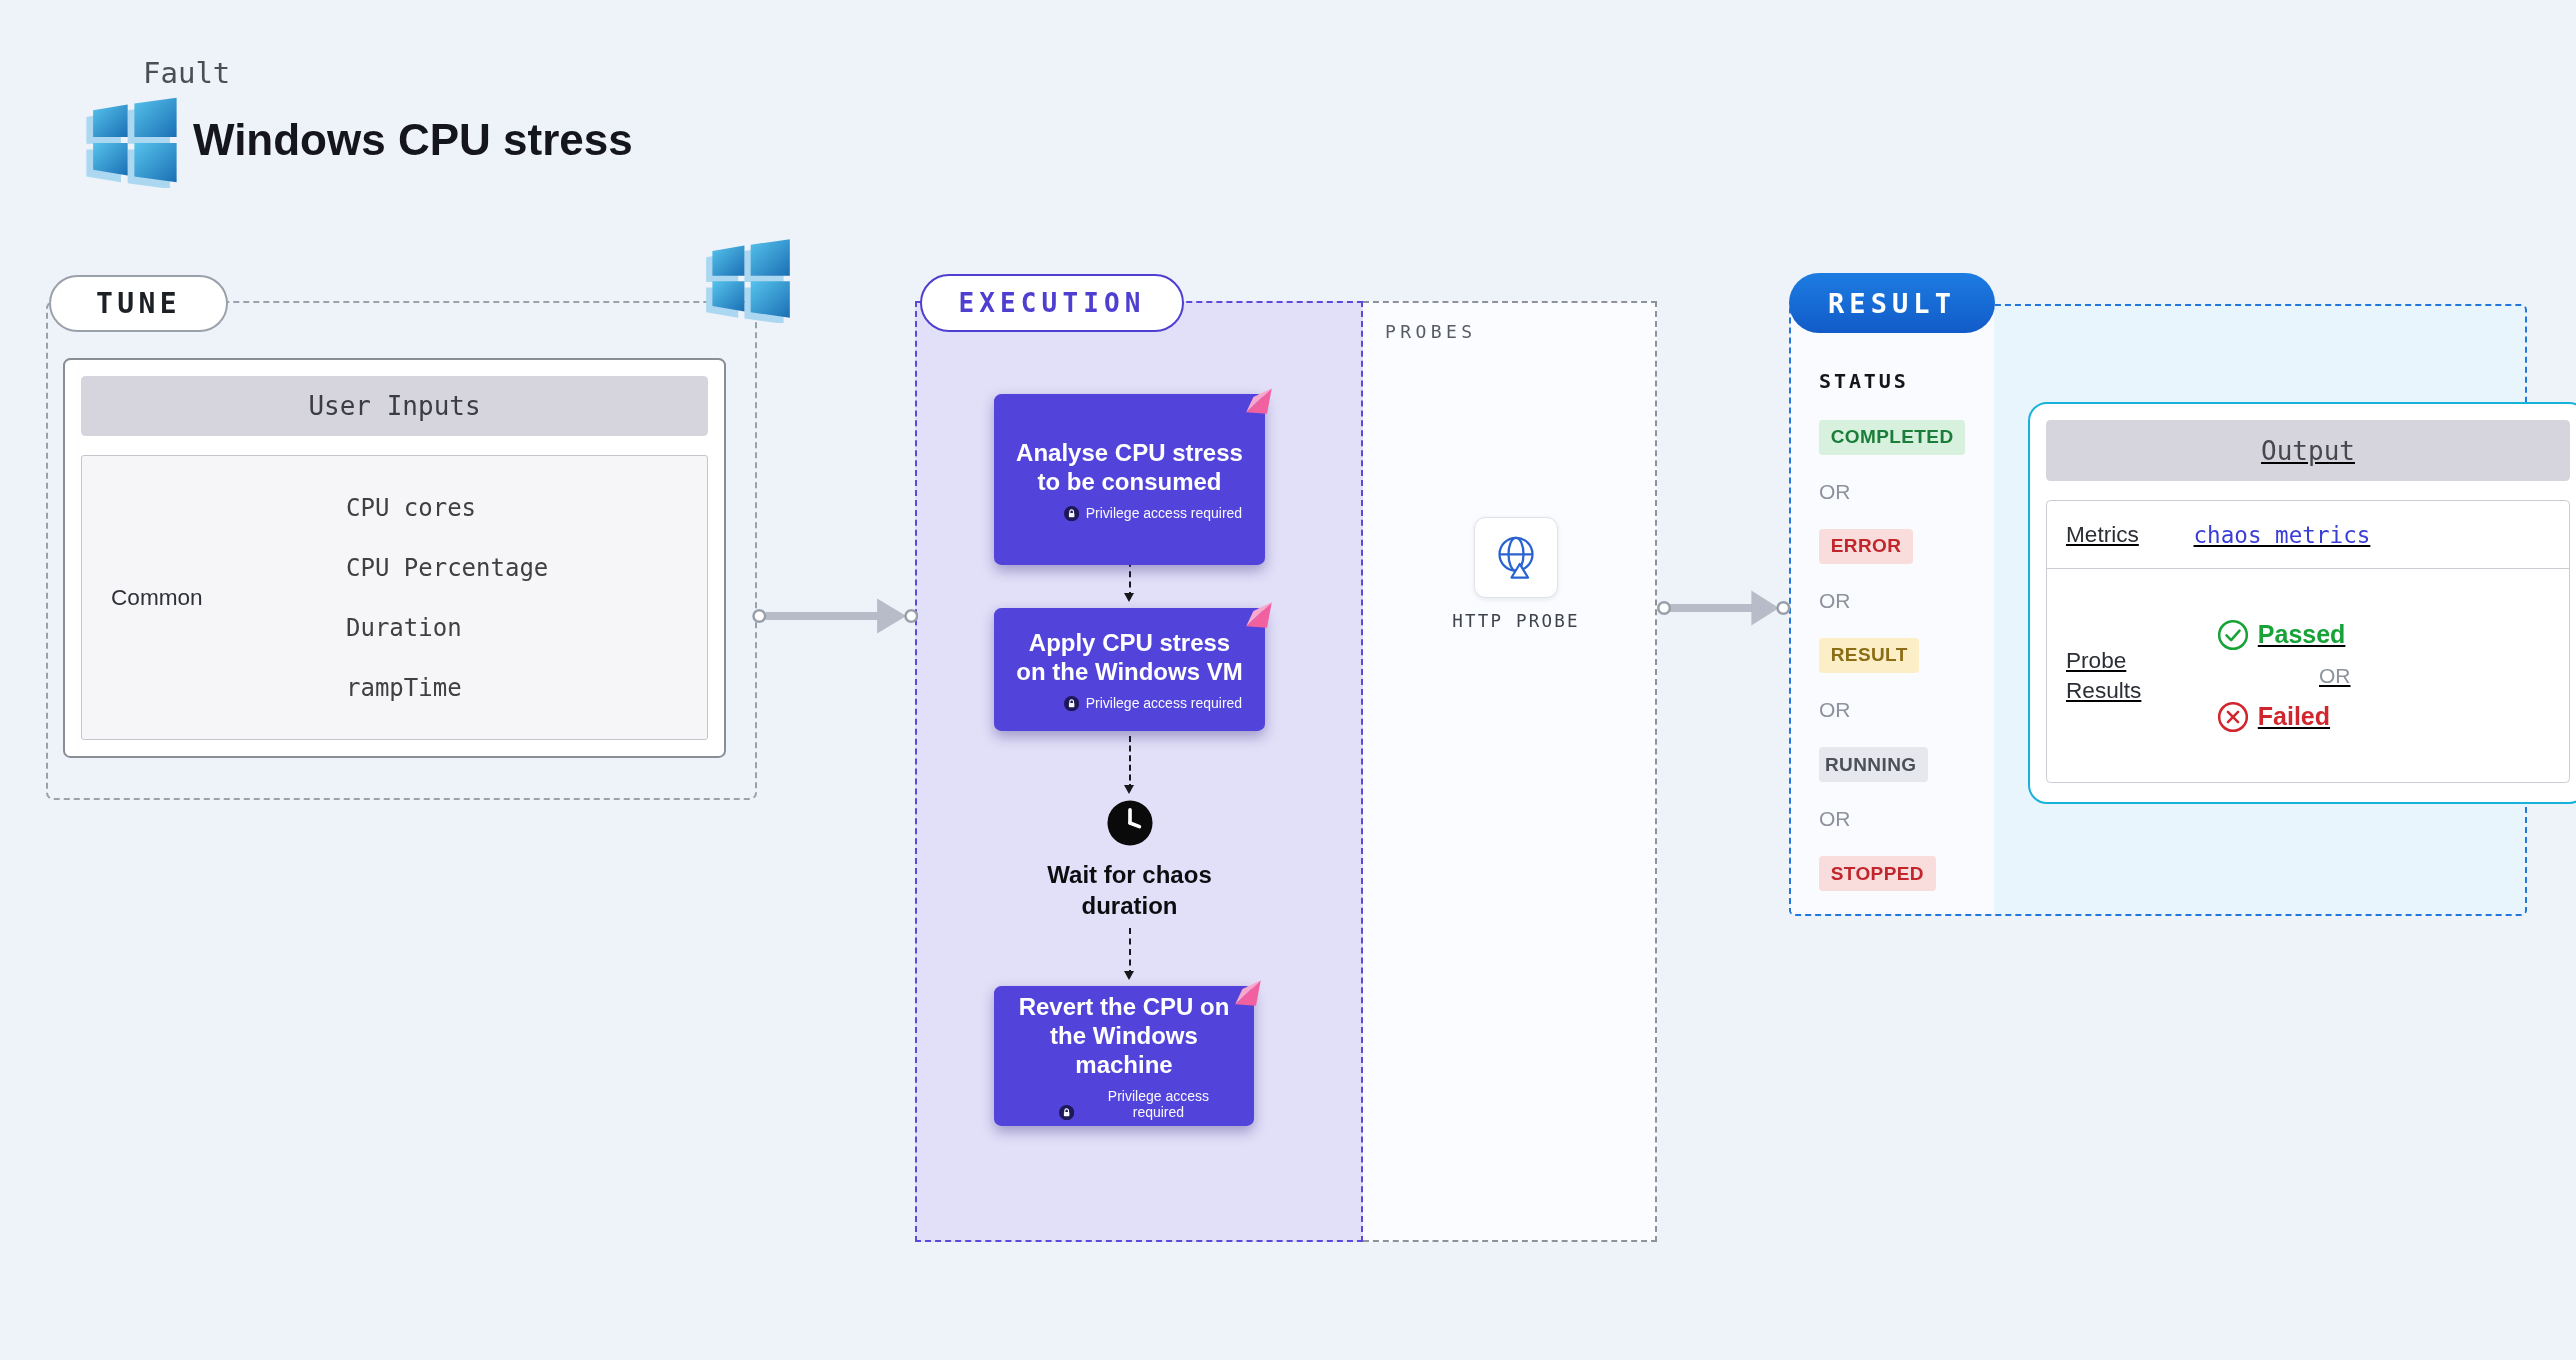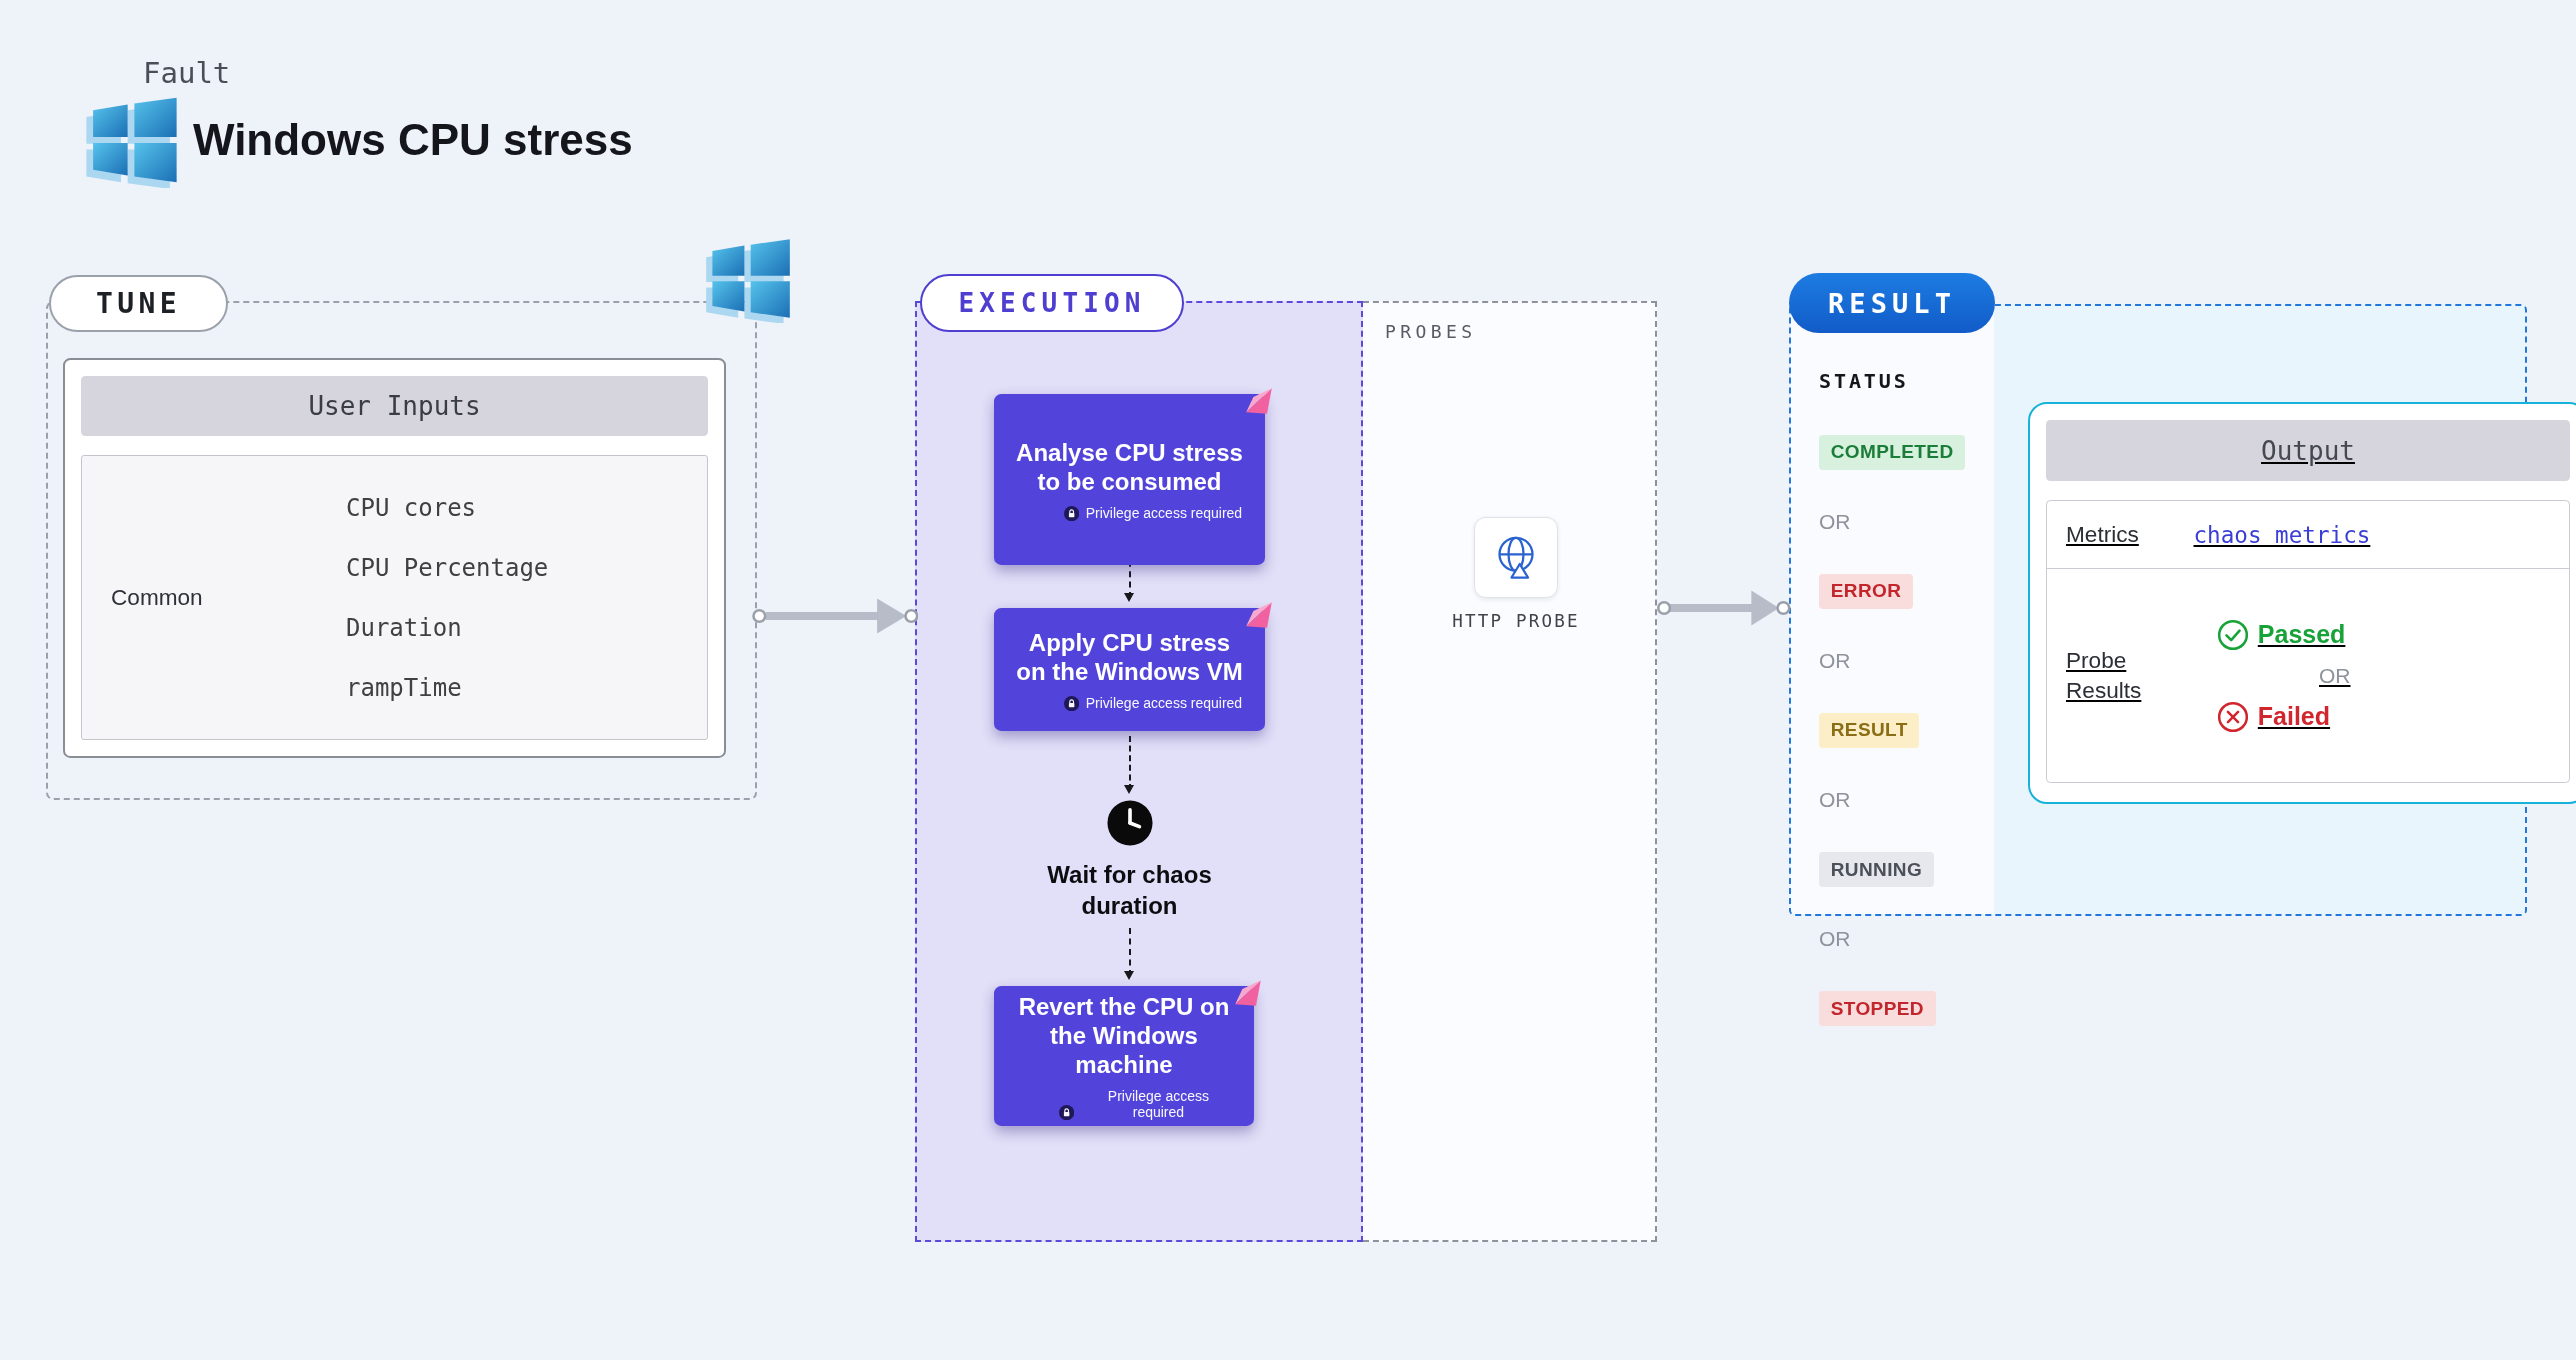--- a/index.html
+++ b/index.html
@@ -71,28 +71,28 @@
         border-radius:11.7px;display:flex;align-items:center;justify-content:center;
         box-shadow:0 1.5px 5.8px rgba(0,0,0,.08);}
   .probe-label{left:1445px;top:611px;width:142px;text-align:center;font-family:"DejaVu Sans Mono",monospace;
         font-size:17.5px;letter-spacing:2.2px;color:#3f434b;}
 
   
   .result-box{left:1789px;top:304px;width:738px;height:612px;border:2.2px dashed #2377dc;border-radius:5.8px;
         background:#e8f5fd;box-sizing:border-box;}
   .status-col{position:absolute;left:0;top:0;bottom:0;width:203px;background:#fafbfe;border-radius:4.4px 0 0 4.4px;}
   .status-list{position:absolute;left:28px;top:63px;display:flex;flex-direction:column;
-        align-items:flex-start;gap:40px;}
+        align-items:flex-start;gap:25px;}
   .status-title{font-family:"DejaVu Sans Mono",monospace;font-size:20px;font-weight:bold;
         letter-spacing:2.9px;color:#14161a;margin-bottom:1.5px;}
   .badge{font-weight:700;font-size:19px;padding:6.6px 11.7px;border-radius:3.7px;letter-spacing:0.4px;}
   .b-success{background:#d8f1de;color:#1a7d39;}
   .b-error{background:#f9dcdc;color:#c2262c;}
   .b-warning{background:#fcefc8;color:#8a6d15;}
-  .b-neutral{background:#e7e8ee;color:#4c5058;}
+  .b-neutral{background:#e7e8ee;color:#4c5058;padding-left:6px;}
   .or{font-size:21px;color:#8d929c;}
 
   .output{position:absolute;left:237px;top:96px;width:560px;height:402px;background:#fff;
         border:2.9px solid #16b2da;border-radius:19px;padding:16px;box-sizing:border-box;text-decoration:underline;}
   .output-header{height:61px;background:#d6d5dd;border-radius:4.4px;display:flex;align-items:center;
         justify-content:center;font-family:"DejaVu Sans Mono",monospace;font-size:26px;color:#46484f;}
   .output-rows{margin-top:19px;border:1.5px solid #c9ccd3;border-radius:4.4px;height:283px;box-sizing:border-box;}
   .orow1{height:67px;display:flex;align-items:center;border-bottom:1.5px solid #c9ccd3;}
   .olabel{margin-left:19px;width:110px;font-size:22.6px;color:#2b2e34;line-height:1.3;}
   .olink{margin-left:17.5px;font-family:"DejaVu Sans Mono",monospace;font-size:22.6px;color:#3a3ed6;

